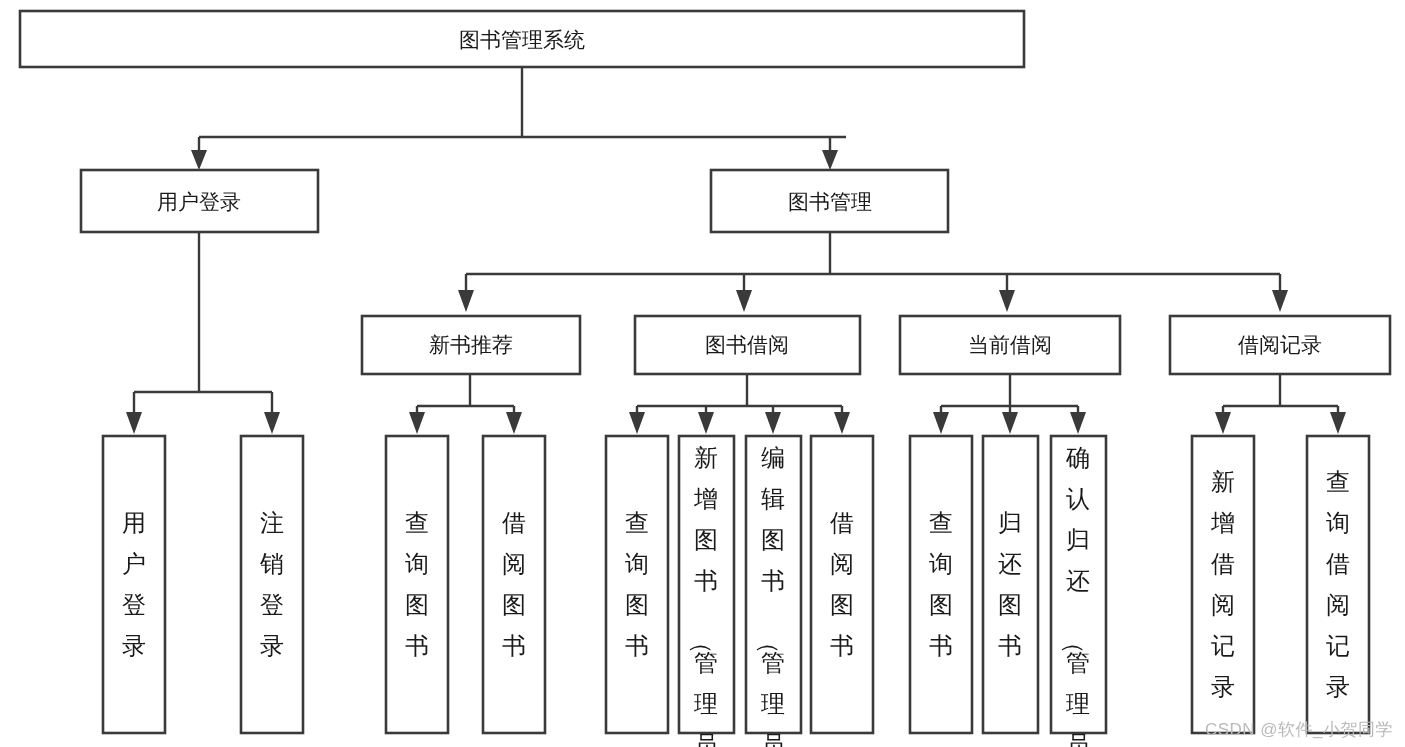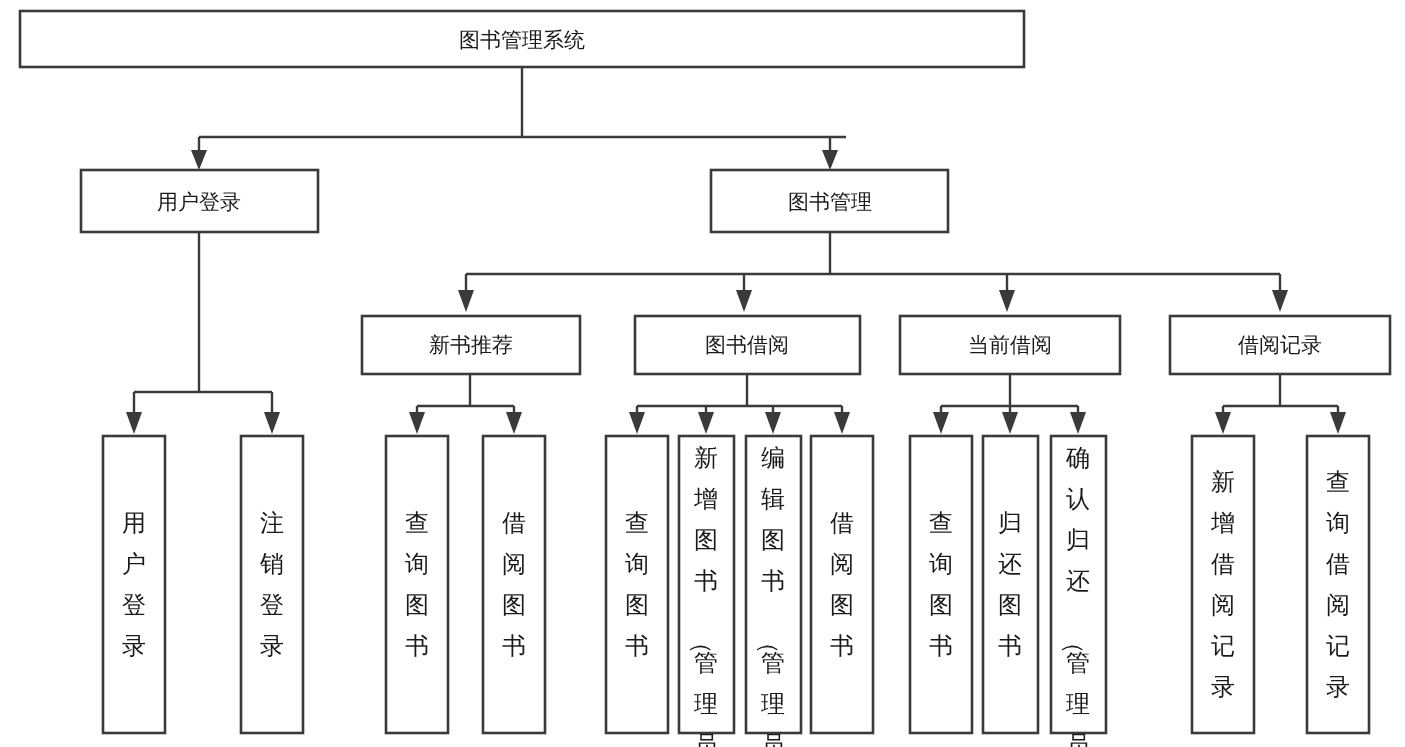--- a/index.html
+++ b/index.html
@@ -226,13 +226,14 @@
         <rect class="leaf-box" x="1192" y="436" width="62" height="297"></rect>
         <text class="leaf-label-char" x="1223" y="0"><tspan x="1223" y="490">新</tspan><tspan x="1223" y="531">增</tspan><tspan x="1223" y="572">借</tspan><tspan x="1223" y="613">阅</tspan><tspan x="1223" y="654">记</tspan><tspan x="1223" y="695">录</tspan></text>
       </g>
       <g>
         <rect class="leaf-box" x="1307" y="436" width="62" height="297"></rect>
         <text class="leaf-label-char" x="1338" y="0"><tspan x="1338" y="490">查</tspan><tspan x="1338" y="531">询</tspan><tspan x="1338" y="572">借</tspan><tspan x="1338" y="613">阅</tspan><tspan x="1338" y="654">记</tspan><tspan x="1338" y="695">录</tspan></text>
       </g>
     </g>
   </svg>
 
+  <div class="watermark">CSDN @软件_小贺同学</div>
 </div>
 
 </body></html>

